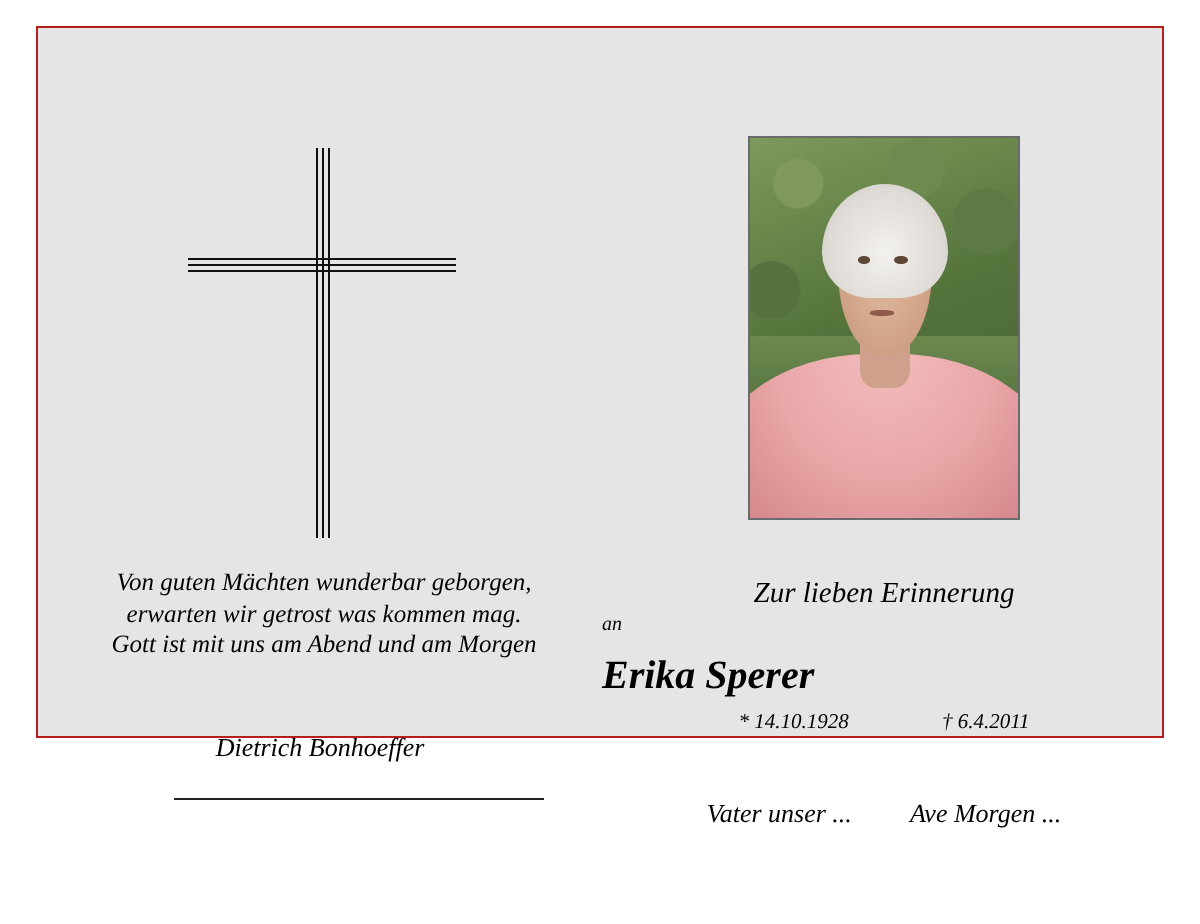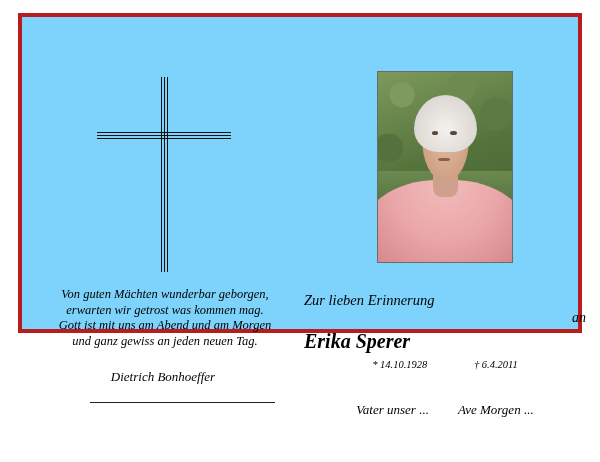--- a/index.html
+++ b/index.html
@@ -13,23 +13,23 @@
     font-family: "Liberation Serif", serif;
     color: #000000;
     overflow: hidden;
   }
 
   .card {
     position: absolute;
     left: 18px;
     top: 13px;
     width: 564px;
-    height: 320px;
-    border: 4px solid #b91c1c;
-    background: #7dd3fc;
+    height: 356px;
+    border: 1px solid #b91c1c;
+    background: #e5e5e5;
     box-sizing: border-box;
   }
 
   
   .left-page {
     position: absolute;
     left: 0;
     top: 0;
     width: 282px;
     height: 434px;
@@ -212,32 +212,32 @@
     height: 1.6%;
     background: #8d5a4c;
     border-radius: 40%;
   }
 
   .memory-line1 {
     position: absolute;
     left: 0;
     top: 275px;
     width: 282px;
+    text-align: center;
+    font-style: italic;
+    font-size: 14.5px;
+  }
+  .memory-line2 {
+    position: absolute;
+    left: 0;
+    top: 293px;
+    width: 282px;
     text-align: left;
     font-style: italic;
-    font-size: 14.5px;
-  }
-  .memory-line2 {
-    position: absolute;
-    left: 0;
-    top: 293px;
-    width: 282px;
-    text-align: right;
-    font-style: italic;
-    font-size: 14px;
+    font-size: 10px;
   }
   .name {
     position: absolute;
     left: 0;
     top: 313px;
     width: 282px;
     text-align: left;
     font-style: italic;
     font-weight: bold;
     font-size: 20px;
@@ -274,21 +274,20 @@
       <div class="vbar"></div>
       <div class="vbar-inner"></div>
       <div class="hbar"></div>
       <div class="hbar-inner"></div>
     </div>
 
     <div class="verse">
       <div>Von guten Mächten wunderbar geborgen,</div>
       <div>erwarten wir getrost was kommen mag.</div>
       <div>Gott ist mit uns am Abend und am Morgen</div>
-      <div>und ganz gewiss an jeden neuen Tag.</div>
     </div>
 
     <div class="author">Dietrich Bonhoeffer</div>
 
     <div class="undertaker-rule"></div>
   </div>
 
   <div class="right-page">
 
     <div class="portrait">

